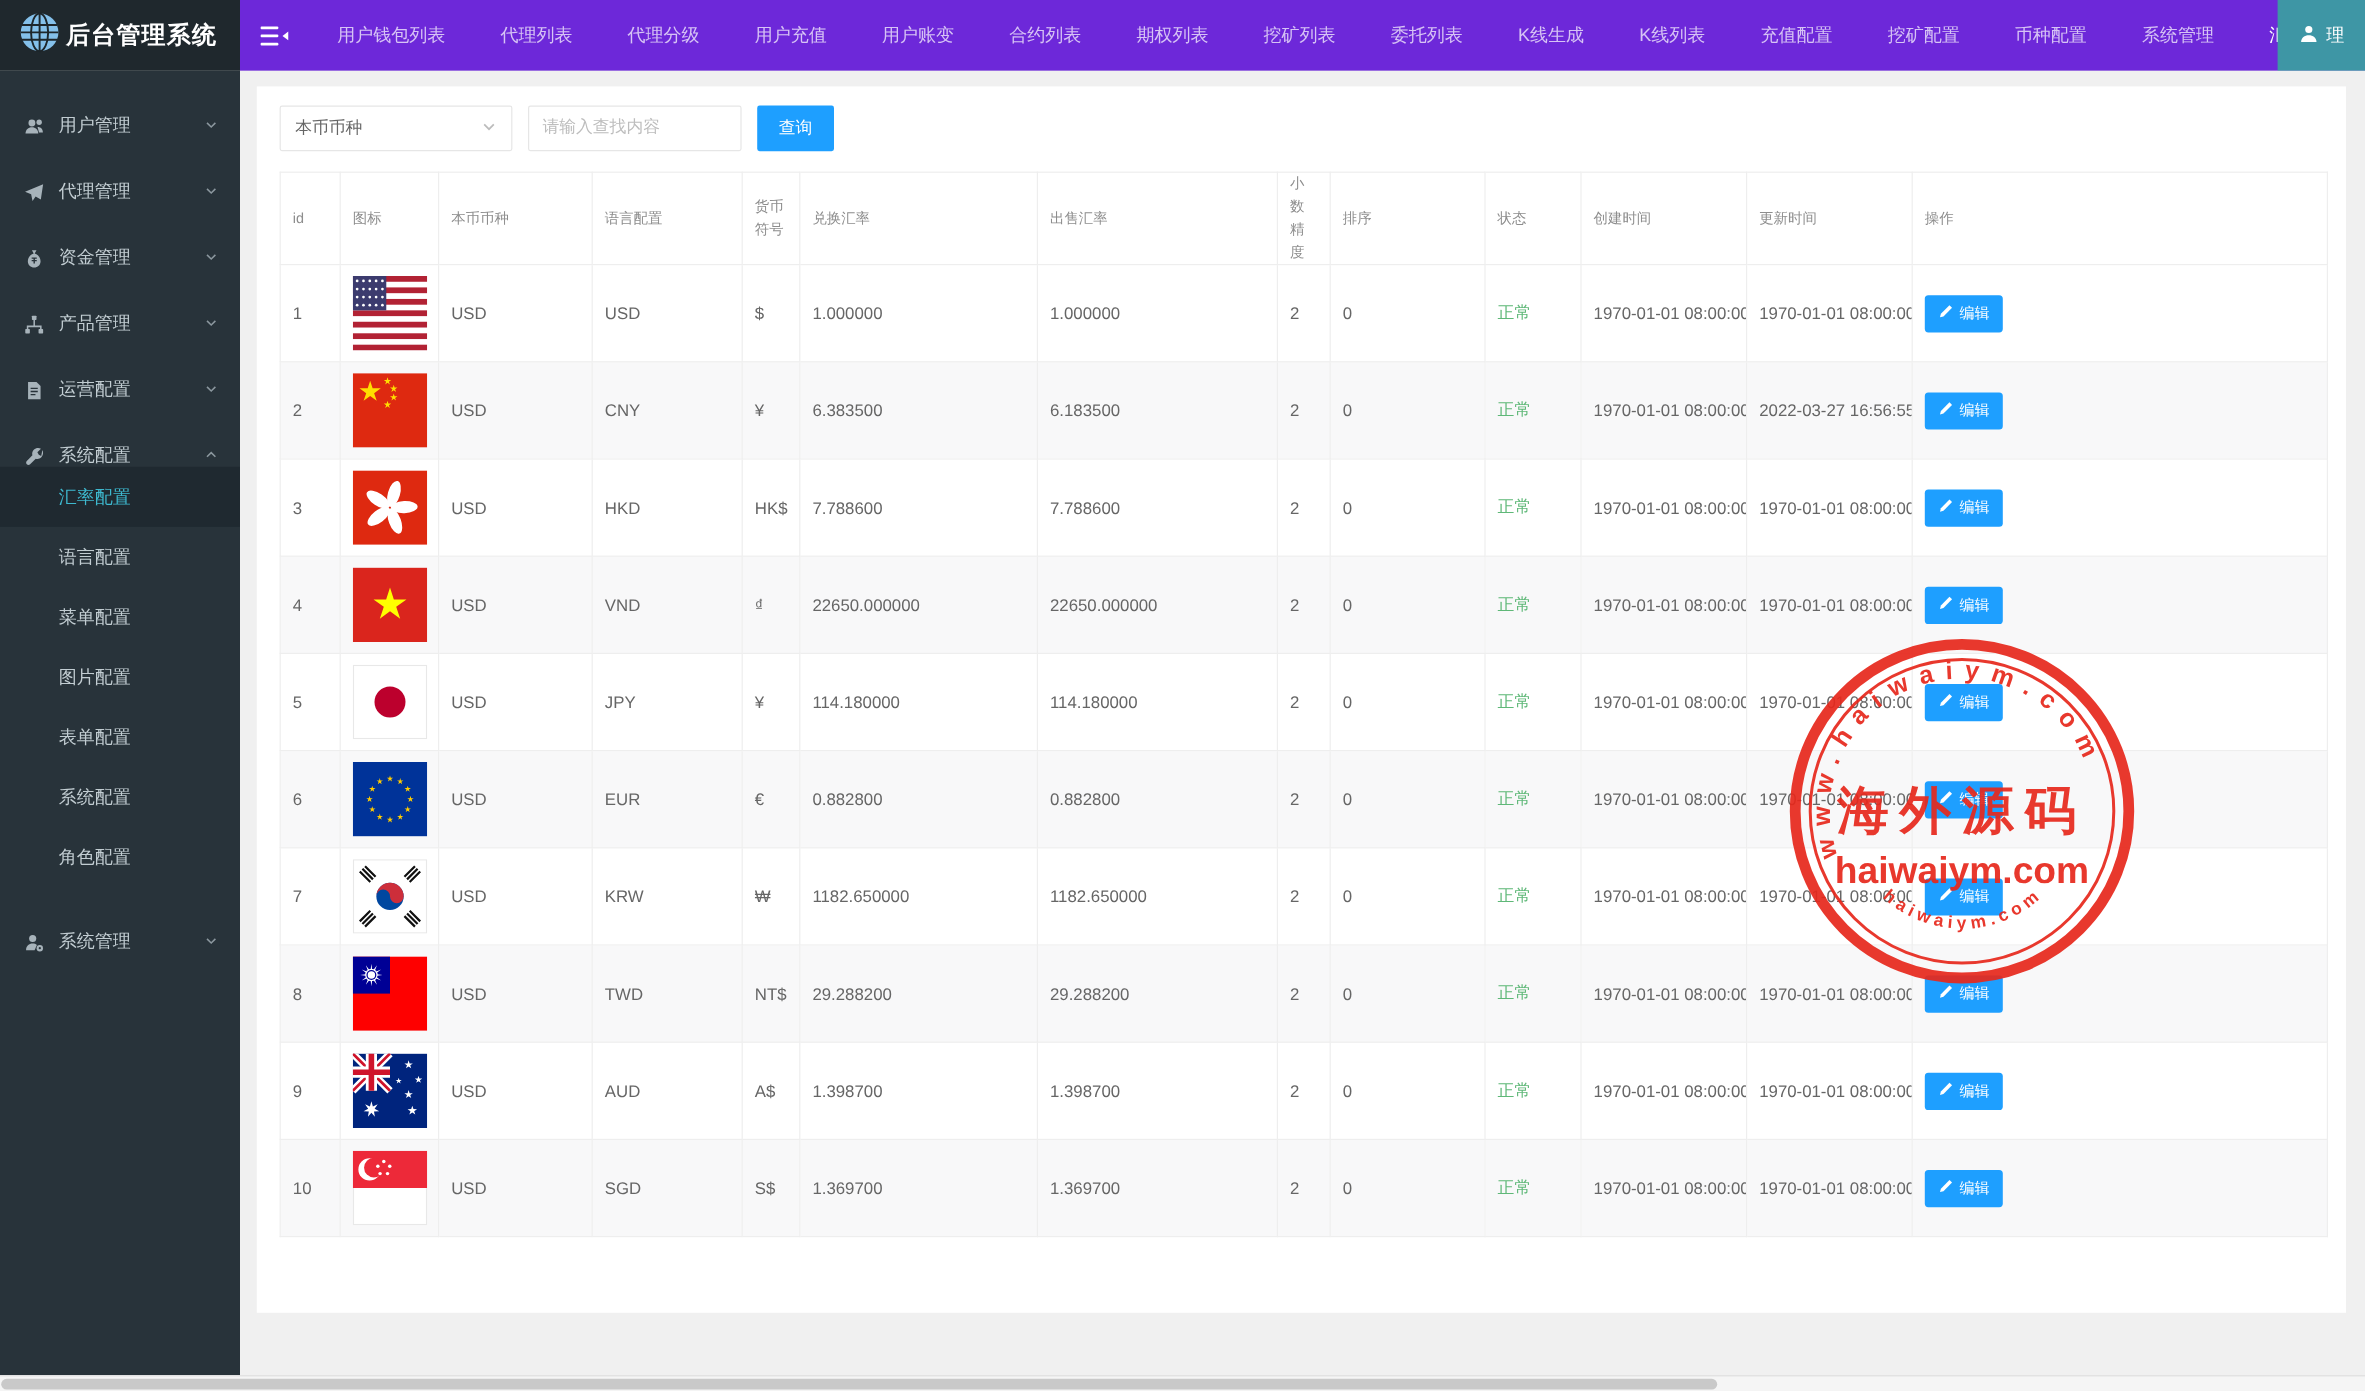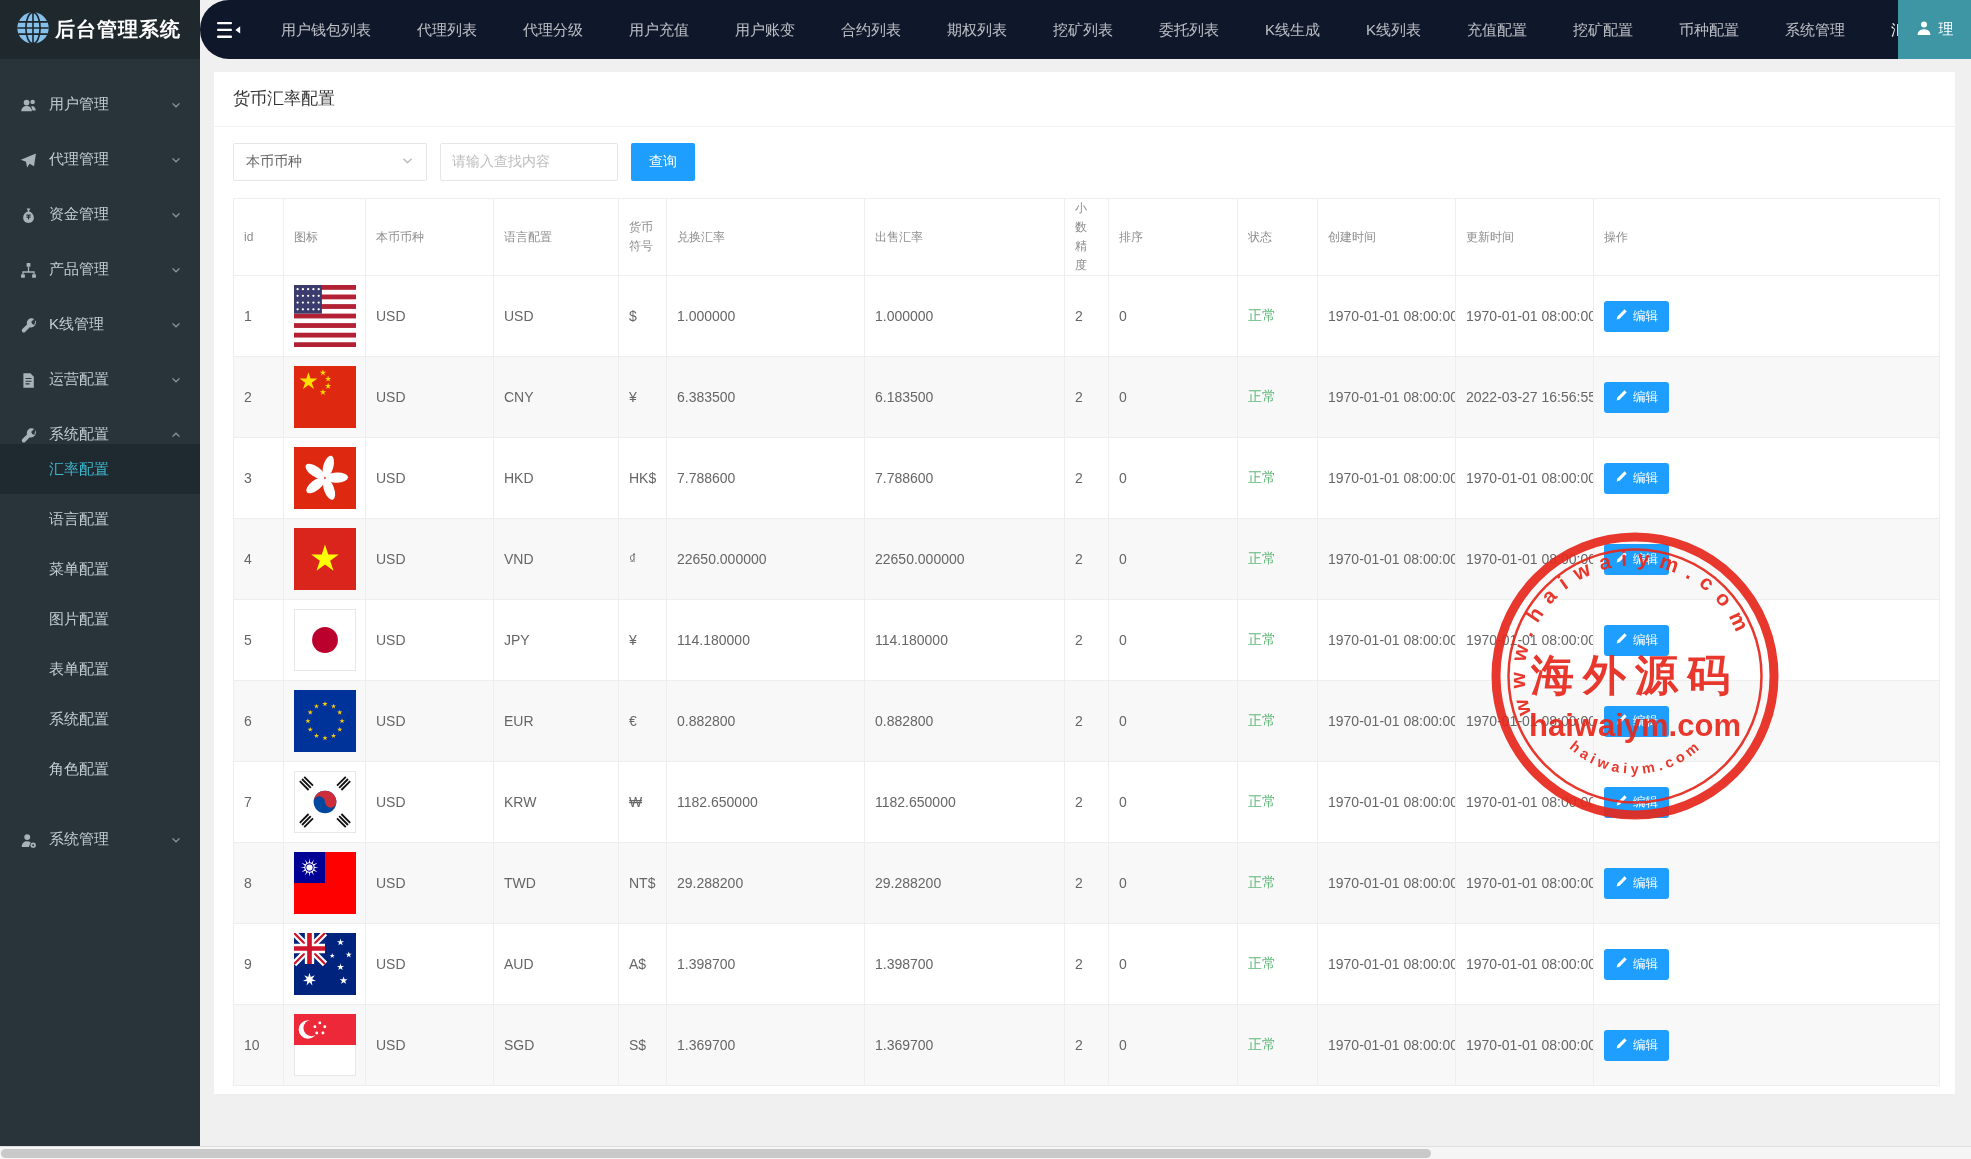--- a/index.html
+++ b/index.html
@@ -5,21 +5,21 @@
   html,body{margin:0;padding:0;}
   body{
     width:1971px;height:1159px;overflow:hidden;position:relative;
     font-family:"Liberation Sans","DejaVu Sans",sans-serif;
     background:#f0f0f0;
   }
   
   .topbar{position:absolute;left:0;top:0;width:1971px;height:59px;display:flex;}
   .logo-area{width:200px;height:59px;background:#1f282d;display:flex;align-items:center;gap:3px;padding-left:14px;box-sizing:border-box;flex:0 0 200px;}
   .logo-title{color:#fff;font-size:20px;font-weight:bold;letter-spacing:1px;white-space:nowrap;}
-  .navbar{flex:1;background:#0f172a;display:flex;align-items:center;height:59px;min-width:0;border-radius:29px;}
+  .navbar{flex:1;background:#6d28d9;display:flex;align-items:center;height:59px;min-width:0;}
   .hamburger{width:58px;display:flex;justify-content:center;align-items:center;cursor:pointer;flex:0 0 58px;}
   .nav-tabs{display:flex;align-items:center;height:59px;flex:1;min-width:0;}
   .nav-tab{padding:0 23px;font-size:15px;color:rgba(255,255,255,.72);line-height:59px;white-space:nowrap;cursor:pointer;}
   .nav-tab.active{color:#fff;}
   .nav-tab .close-x{margin-left:8px;font-size:14px;color:rgba(255,255,255,.85);cursor:pointer;}
   .user-block{flex:0 0 73px;height:59px;background:#3e96a5;display:flex;align-items:center;justify-content:center;gap:7px;color:#fff;font-size:15px;cursor:pointer;}
   
   .sidebar{position:absolute;left:0;top:59px;width:200px;height:1087px;background:#28333a;overflow:hidden;}
   .side-item{height:55px;display:flex;align-items:flex-end;padding:0 18px 0 20px;color:#c2cdd2;font-size:15px;cursor:pointer;position:relative;}
   .side-item .s-icon{width:17px;height:17px;margin-right:12px;display:inline-flex;}
@@ -155,31 +155,20 @@
         </svg>
       </span>
       <span class="s-label">产品管理</span>
       <span><svg width="12" height="12" viewBox="0 0 12 12">
           <path d="M2.5,4.4 L6,7.8 L9.5,4.4" stroke="#8b979e" stroke-width="1.3" fill="none"></path>
         </svg></span>
     </div>
     <div class="side-item">
       <span class="s-icon">
         <svg viewBox="0 0 16 16" width="17" height="17" fill="#a7b3ba">
-          <path d="M14.4,2.9c1,1.8,0.7,4.1-0.8,5.6c-1.2,1.2-2.9,1.6-4.4,1.1l-4.4,4.4c-0.7,0.7-1.9,0.7-2.6,0s-0.7-1.9,0-2.6l4.4-4.4C6.1,5.5,6.5,3.8,7.7,2.6c1.5-1.5,3.8-1.8,5.6-0.8L10.5,4.6l1.1,1.9,1.9,1.1z"></path>
-        </svg>
-      </span>
-      <span class="s-label">K线管理</span>
-      <span><svg width="12" height="12" viewBox="0 0 12 12">
-          <path d="M2.5,4.4 L6,7.8 L9.5,4.4" stroke="#8b979e" stroke-width="1.3" fill="none"></path>
-        </svg></span>
-    </div>
-    <div class="side-item">
-      <span class="s-icon">
-        <svg viewBox="0 0 16 16" width="17" height="17" fill="#a7b3ba">
           <path d="M3.2,1.2h6.6l3.2,3.2v10.4H3.2z"></path>
           <path d="M5.2,6.2h5.6M5.2,8.7h5.6M5.2,11.2h3.8" stroke="#28333a" stroke-width="1" fill="none"></path>
         </svg>
       </span>
       <span class="s-label">运营配置</span>
       <span><svg width="12" height="12" viewBox="0 0 12 12">
           <path d="M2.5,4.4 L6,7.8 L9.5,4.4" stroke="#8b979e" stroke-width="1.3" fill="none"></path>
         </svg></span>
     </div>
     <div class="side-item">
@@ -213,21 +202,20 @@
       </span>
       <span class="s-label">系统管理</span>
       <span><svg width="12" height="12" viewBox="0 0 12 12">
           <path d="M2.5,4.4 L6,7.8 L9.5,4.4" stroke="#8b979e" stroke-width="1.3" fill="none"></path>
         </svg></span>
     </div>
   </div>
 
 <div class="main">
   <div class="card">
-    <div class="card-title">货币汇率配置</div>
     <div class="filter-row">
       <div class="f-select">
         <span>本币币种</span>
         <span>
           <svg width="13" height="13" viewBox="0 0 12 12">
               <path d="M2.3,4.3 L6,8 L9.7,4.3" stroke="#bcbcbc" stroke-width="1.3" fill="none"></path>
             </svg>
         </span>
       </div>
       <input class="f-input" placeholder="请输入查找内容" style="">

